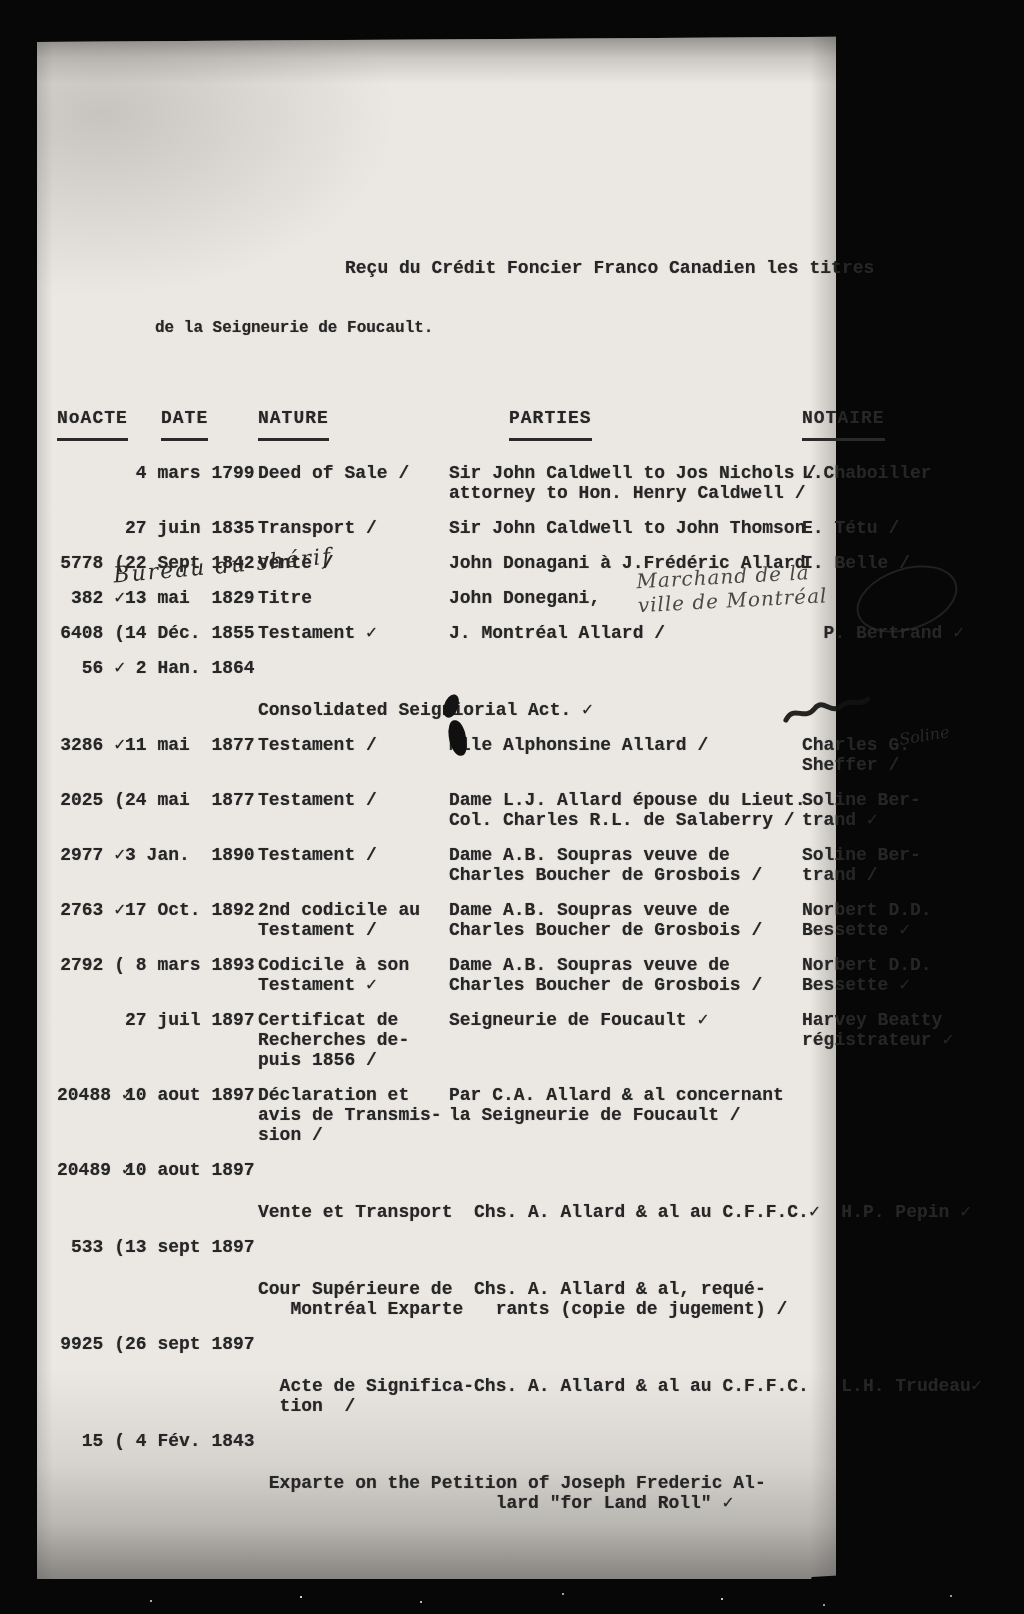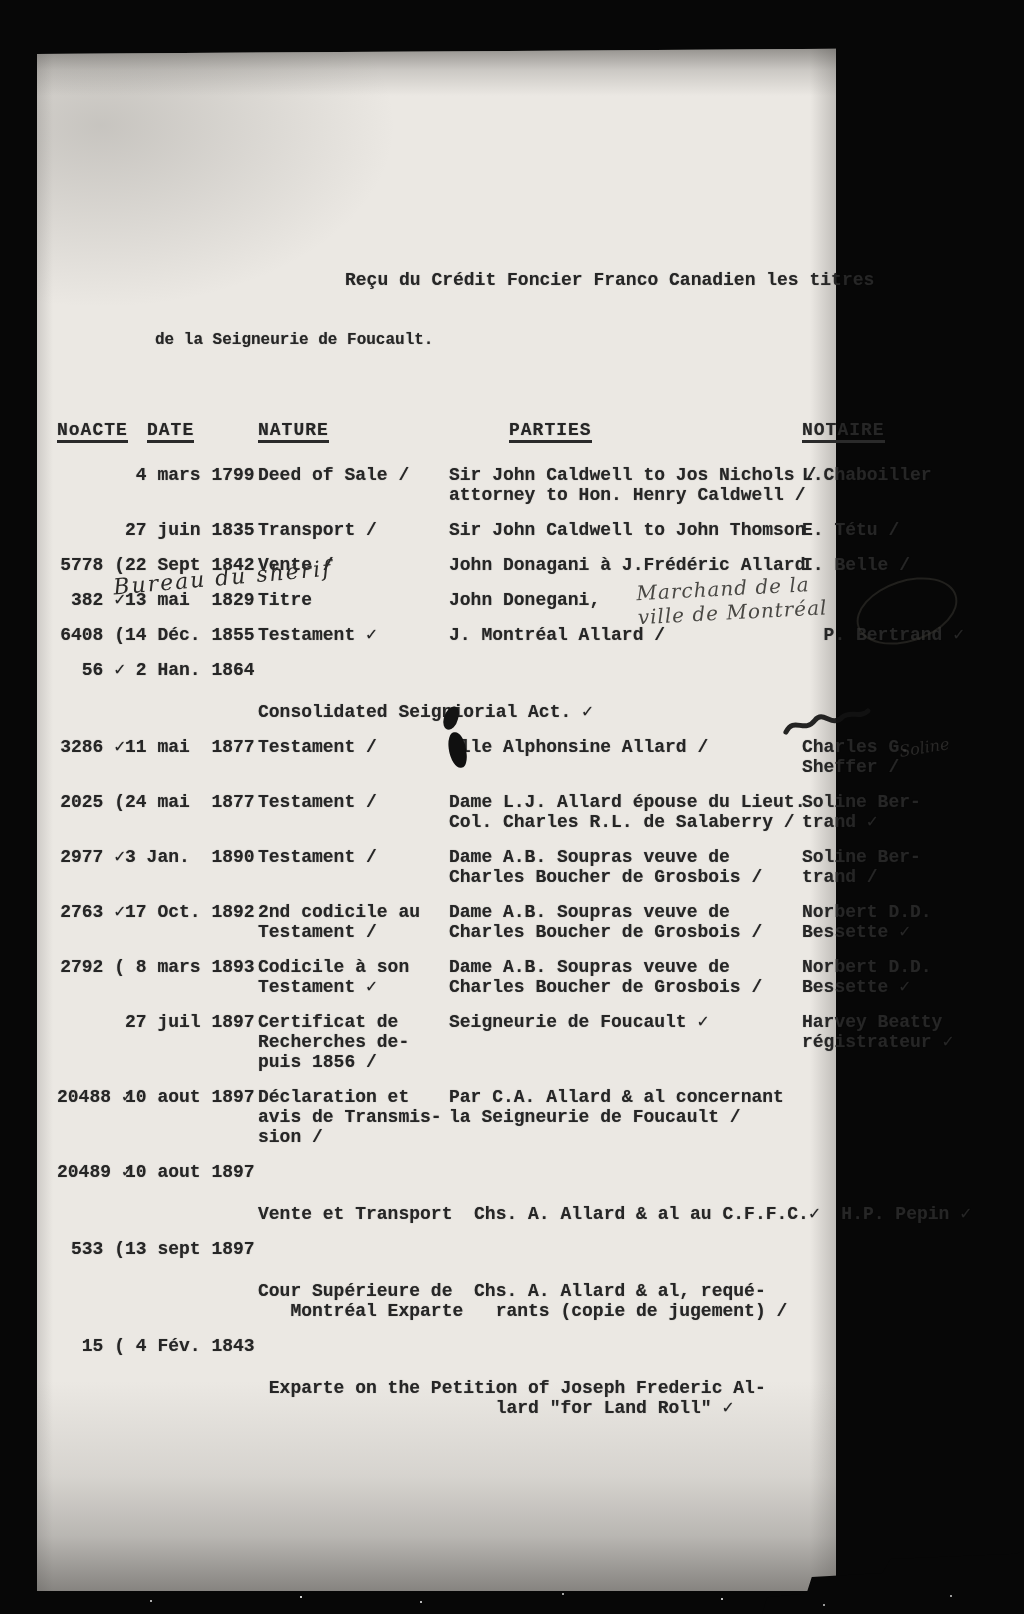--- a/index.html
+++ b/index.html
@@ -1,41 +1,41 @@
 <!DOCTYPE html>
 <html><head>
 <meta charset="utf-8">
 <style>
   html,body{margin:0;padding:0;background:#000;}
   .scan{
     position:relative;width:1024px;height:1614px;background:#070707;overflow:hidden;
     font-family:"Liberation Mono","DejaVu Sans Mono",monospace;
   }
   .paper{
-    position:absolute;left:37px;top:48px;width:799px;height:1543px;
+    position:absolute;left:37px;top:36px;width:799px;height:1543px;
     color:#262626;
     background:
       linear-gradient(180deg, rgba(62,60,57,0.50) 0px, rgba(90,88,85,0.22) 22px, rgba(120,118,114,0) 48px),
       radial-gradient(ellipse 420px 260px at 8% 5%, rgba(105,103,99,0.28), rgba(0,0,0,0) 70%),
       linear-gradient(0deg, rgba(72,70,67,0.62) 0px, rgba(110,108,105,0.40) 55px, rgba(140,138,134,0.22) 115px, rgba(160,158,154,0) 210px),
       linear-gradient(270deg, rgba(95,93,90,0.30) 0px, rgba(0,0,0,0) 26px),
       linear-gradient(90deg, rgba(120,118,115,0.25) 0px, rgba(0,0,0,0) 16px),
       #ebe8e3;
     clip-path:polygon(0px 6px, 924px 0px, 946px 28px, 946px 1543px, 0px 1543px);
   }
   .typed{font-weight:700;text-shadow:0 0 1px rgba(30,30,30,0.5);}
   .title1{position:absolute;left:308px;top:222px;font-size:18px;line-height:20px;white-space:pre;}
   .title2{position:absolute;left:118px;top:282px;font-size:16px;line-height:20px;white-space:pre;}
   .doc-table{position:absolute;left:20px;top:372px;right:6px;font-size:18px;line-height:20px;}
   .trow{display:grid;grid-template-columns:68px 133px 191px 353px 1fr;margin-bottom:15px;}
   .thead{margin-bottom:22px;}
   .cell{white-space:pre;overflow:visible;min-width:0;}
   .c-no{text-align:right;}
-  .hd{display:inline-block;border-bottom:3px solid #2a2a2a;padding-bottom:0;letter-spacing:1px;}
-  .hd-date{margin-left:22px;}
+  .hd{display:inline-block;border-bottom:3px solid #2a2a2a;padding-bottom:10px;letter-spacing:1px;}
+  .hd-date{margin-left:36px;}
   .hd-parties{margin-left:60px;text-align:center;}
   .hd-notaire{}
   .c-wide{grid-column:3 / 6;margin-top:42px;}
   .hw{position:absolute;font-family:"DejaVu Serif",serif;font-style:italic;color:#2b2a28;}
   .hw-sheriff{left:76px;top:517px;font-size:22px;transform:rotate(-5deg);letter-spacing:2px;}
   .hw-merchant{left:600px;top:528px;font-size:20px;transform:rotate(-3deg);letter-spacing:1px;color:rgba(45,43,40,0.85);}
   .hw-soline{left:862px;top:690px;font-size:16px;transform:rotate(-9deg);color:rgba(80,78,75,0.48);}
   .flourish{position:absolute;left:818px;top:532px;width:100px;height:58px;border:2px solid rgba(55,52,48,0.55);
     border-radius:50%;transform:rotate(-18deg);}
   .scribble{position:absolute;left:744px;top:660px;transform:rotate(-7deg);}
@@ -175,20 +175,26 @@
             <div class="cell c-date">10 aout 1897</div>
             <div class="cell c-nature c-wide">Vente et Transport  Chs. A. Allard &amp; al au C.F.F.C.✓  H.P. Pepin ✓</div>
           </div>
           <div class="trow">
             <div class="cell c-no">533 (</div>
             <div class="cell c-date">13 sept 1897</div>
             <div class="cell c-nature c-wide">Cour Supérieure de  Chs. A. Allard &amp; al, requé-
    Montréal Exparte   rants (copie de jugement) /</div>
           </div>
           <div class="trow">
+            <div class="cell c-no">9925 (</div>
+            <div class="cell c-date">26 sept 1897</div>
+            <div class="cell c-nature c-wide">  Acte de Significa-Chs. A. Allard &amp; al au C.F.F.C.   L.H. Trudeau✓
+  tion  /</div>
+          </div>
+          <div class="trow">
             <div class="cell c-no">15 (</div>
             <div class="cell c-date"> 4 Fév. 1843</div>
             <div class="cell c-nature c-wide"> Exparte on the Petition of Joseph Frederic Al-
                       lard "for Land Roll" ✓</div>
           </div>
         </div>
     </div>
 
     <div class="hw hw-sheriff">Bureau du shérif</div>
     <div class="hw hw-merchant">Marchand de la ville de Montréal</div>

